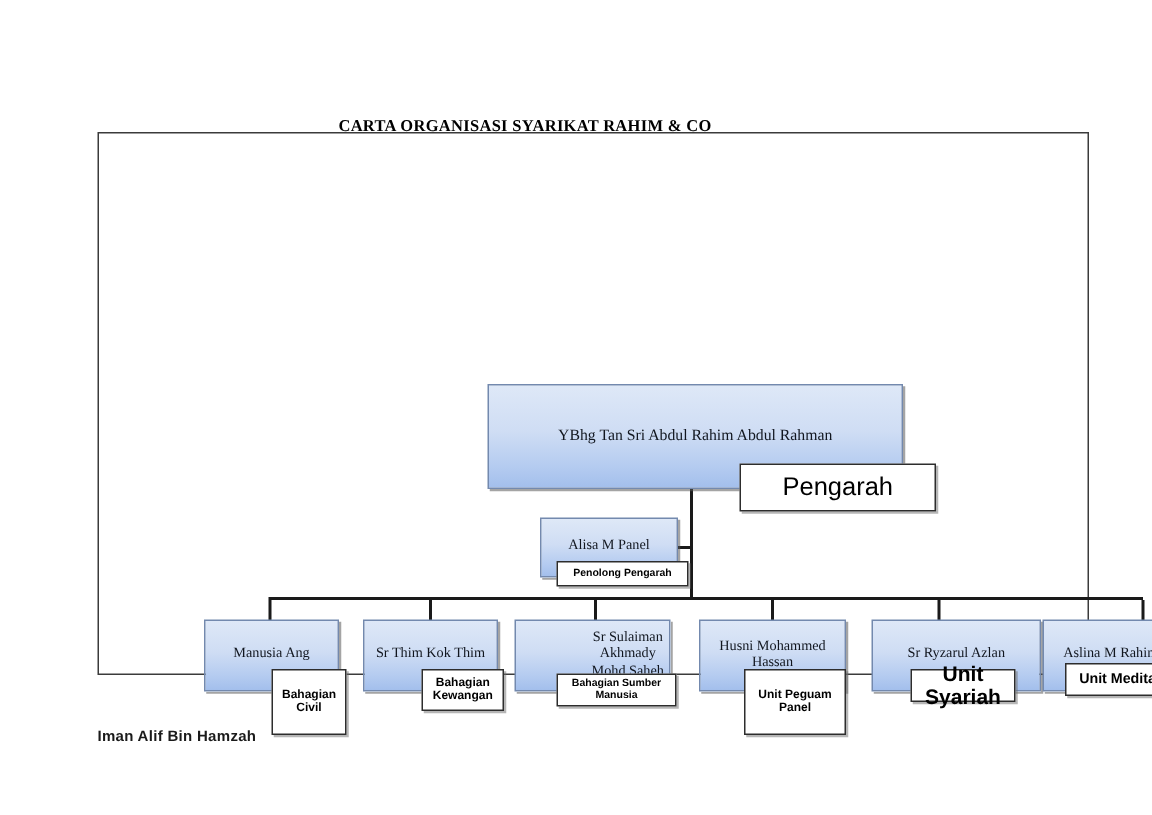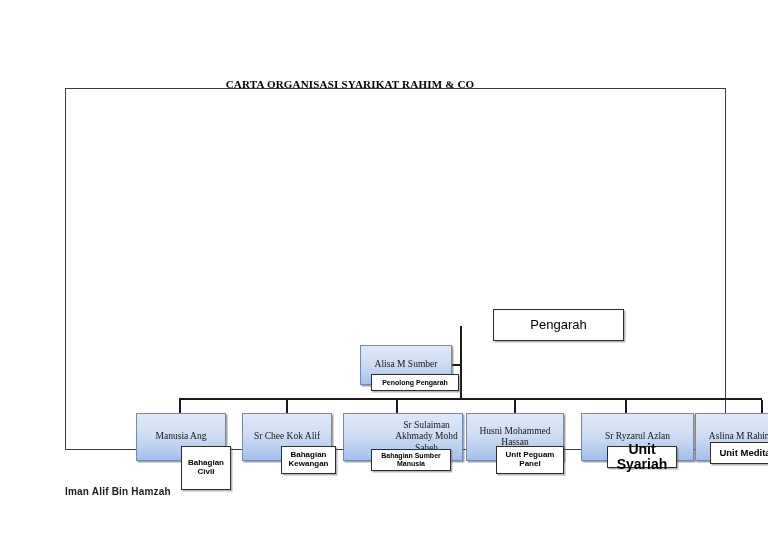--- a/index.html
+++ b/index.html
@@ -73,21 +73,21 @@
     height: 40px;
     font-size: 9.5px;
   }
   .node-unit {
     top: 324px;
     height: 48px;
     font-size: 9.5px;
   }
   #node-unit-0 { left: 70px;  width: 90px; }
   #node-unit-1 { left: 176px; width: 90px; }
-  #node-unit-2 { left: 277px; width: 120px; padding-left: 47px; }
+  #node-unit-2 { left: 277px; width: 104px; padding-left: 47px; }
   #node-unit-3 { left: 400px; width: 98px; }
   #node-unit-4 { left: 515px; width: 113px; }
   #node-unit-5 { left: 629px; width: 91px; }
 
   
   .label-box {
     position: absolute;
     box-sizing: border-box;
     background: #ffffff;
     border: 1px solid #2d2d2d;
@@ -100,36 +100,36 @@
     font-weight: bold;
     color: #000000;
     line-height: 1.1;
   }
   #label-pengarah {
     left: 427px;
     top: 220px;
     width: 131px;
     height: 32px;
     font-weight: normal;
-    font-size: 13px;
+    font-size: 17px;
   }
   #label-penolong {
     left: 305px;
     top: 285px;
     width: 88px;
     height: 17px;
     font-size: 7px;
   }
   .label-unit {
     font-size: 8px;
   }
   #label-unit-0 { left: 115px; top: 357px; width: 50px;  height: 44px; }
   #label-unit-1 { left: 215px; top: 357px; width: 55px;  height: 28px; }
   #label-unit-2 { left: 305px; top: 360px; width: 80px;  height: 22px; font-size: 7px; }
-  #label-unit-3 { left: 430px; top: 357px; width: 68px;  height: 28px; }
+  #label-unit-3 { left: 430px; top: 357px; width: 68px;  height: 44px; }
   #label-unit-4 { left: 541px; top: 357px; width: 70px;  height: 22px; font-size: 14px; }
   #label-unit-5 { left: 644px; top: 353px; width: 78px;  height: 22px; font-size: 9.5px; }
 
   
   .conn {
     position: absolute;
     background: #1a1a1a;
   }
   .v { width: 2px; }
   .h { height: 2px; }
@@ -170,25 +170,26 @@
   <div class="conn v" id="conn-spine-main"></div>
   <div class="conn h" id="conn-deputy-stub"></div>
   <div class="conn h" id="conn-bus"></div>
   <div class="conn v conn-drop" id="conn-drop-0"></div>
   <div class="conn v conn-drop" id="conn-drop-1"></div>
   <div class="conn v conn-drop" id="conn-drop-2"></div>
   <div class="conn v conn-drop" id="conn-drop-3"></div>
   <div class="conn v conn-drop" id="conn-drop-4"></div>
   <div class="conn v conn-drop" id="conn-drop-5"></div>
 
-
-  <div class="node" id="node-deputy">Alisa M Sumber</div>
+  <div class="node" id="node-director">YBhg Tan Sri Abdul Rahim Abdul Rahman</div>
+
+  <div class="node" id="node-deputy">Alisa M Panel</div>
 
   <div class="node node-unit" id="node-unit-0">Manusia Ang</div>
-  <div class="node node-unit" id="node-unit-1">Sr Chee Kok Alif</div>
+  <div class="node node-unit" id="node-unit-1">Sr Thim Kok Thim</div>
   <div class="node node-unit" id="node-unit-2">Sr Sulaiman Akhmady Mohd Saheh</div>
   <div class="node node-unit" id="node-unit-3">Husni Mohammed Hassan</div>
   <div class="node node-unit" id="node-unit-4">Sr Ryzarul Azlan</div>
   <div class="node node-unit" id="node-unit-5">Aslina M Rahim</div>
 
   <div class="label-box" id="label-pengarah">Pengarah</div>
   <div class="label-box" id="label-penolong">Penolong Pengarah</div>
   <div class="label-box label-unit" id="label-unit-0">Bahagian Civil</div>
   <div class="label-box label-unit" id="label-unit-1">Bahagian Kewangan</div>
   <div class="label-box label-unit" id="label-unit-2">Bahagian Sumber Manusia</div>

